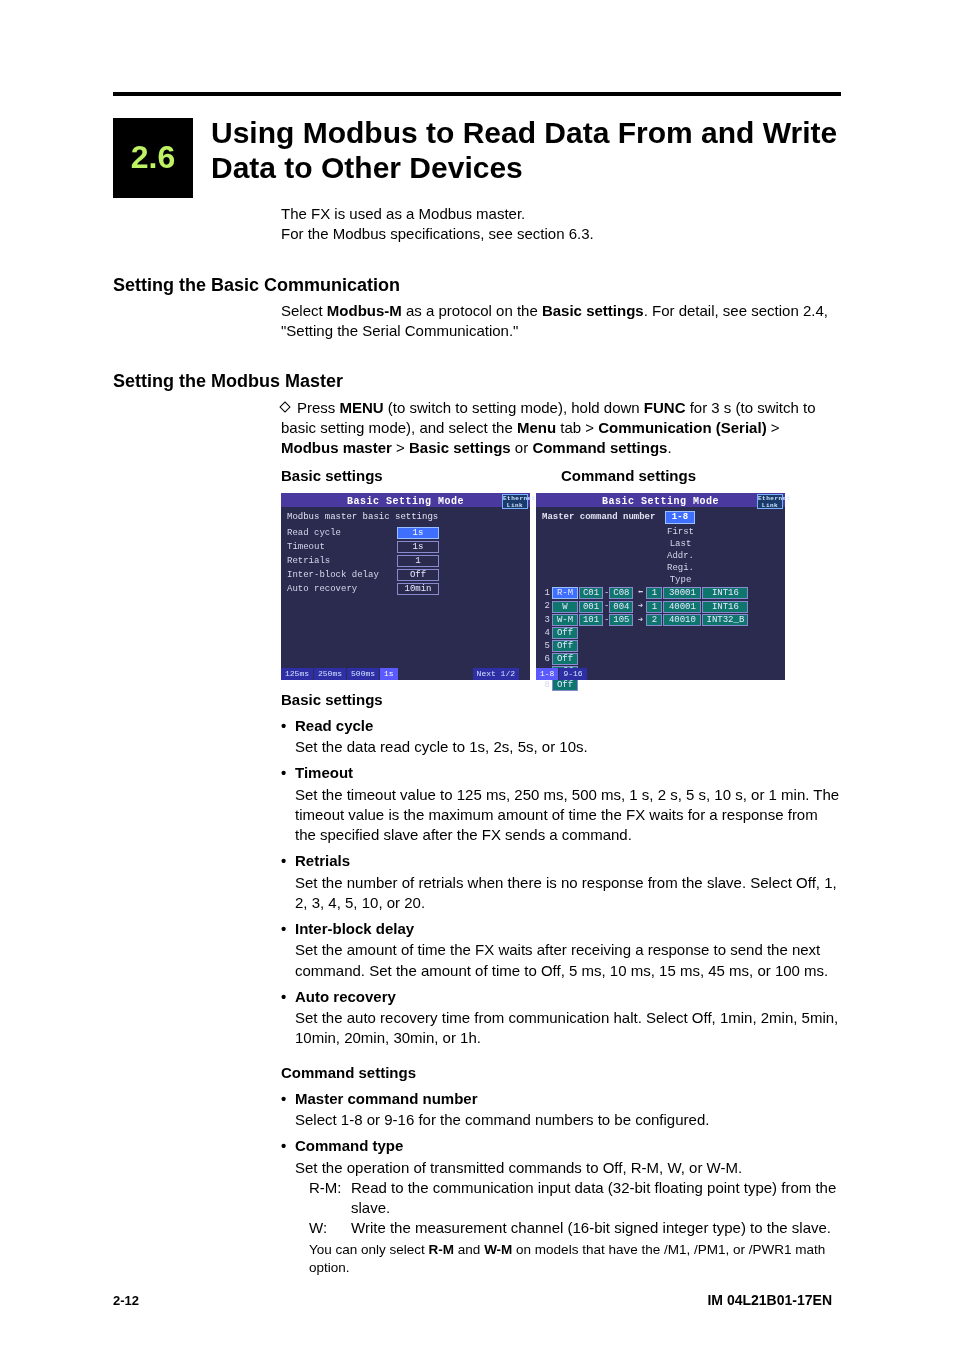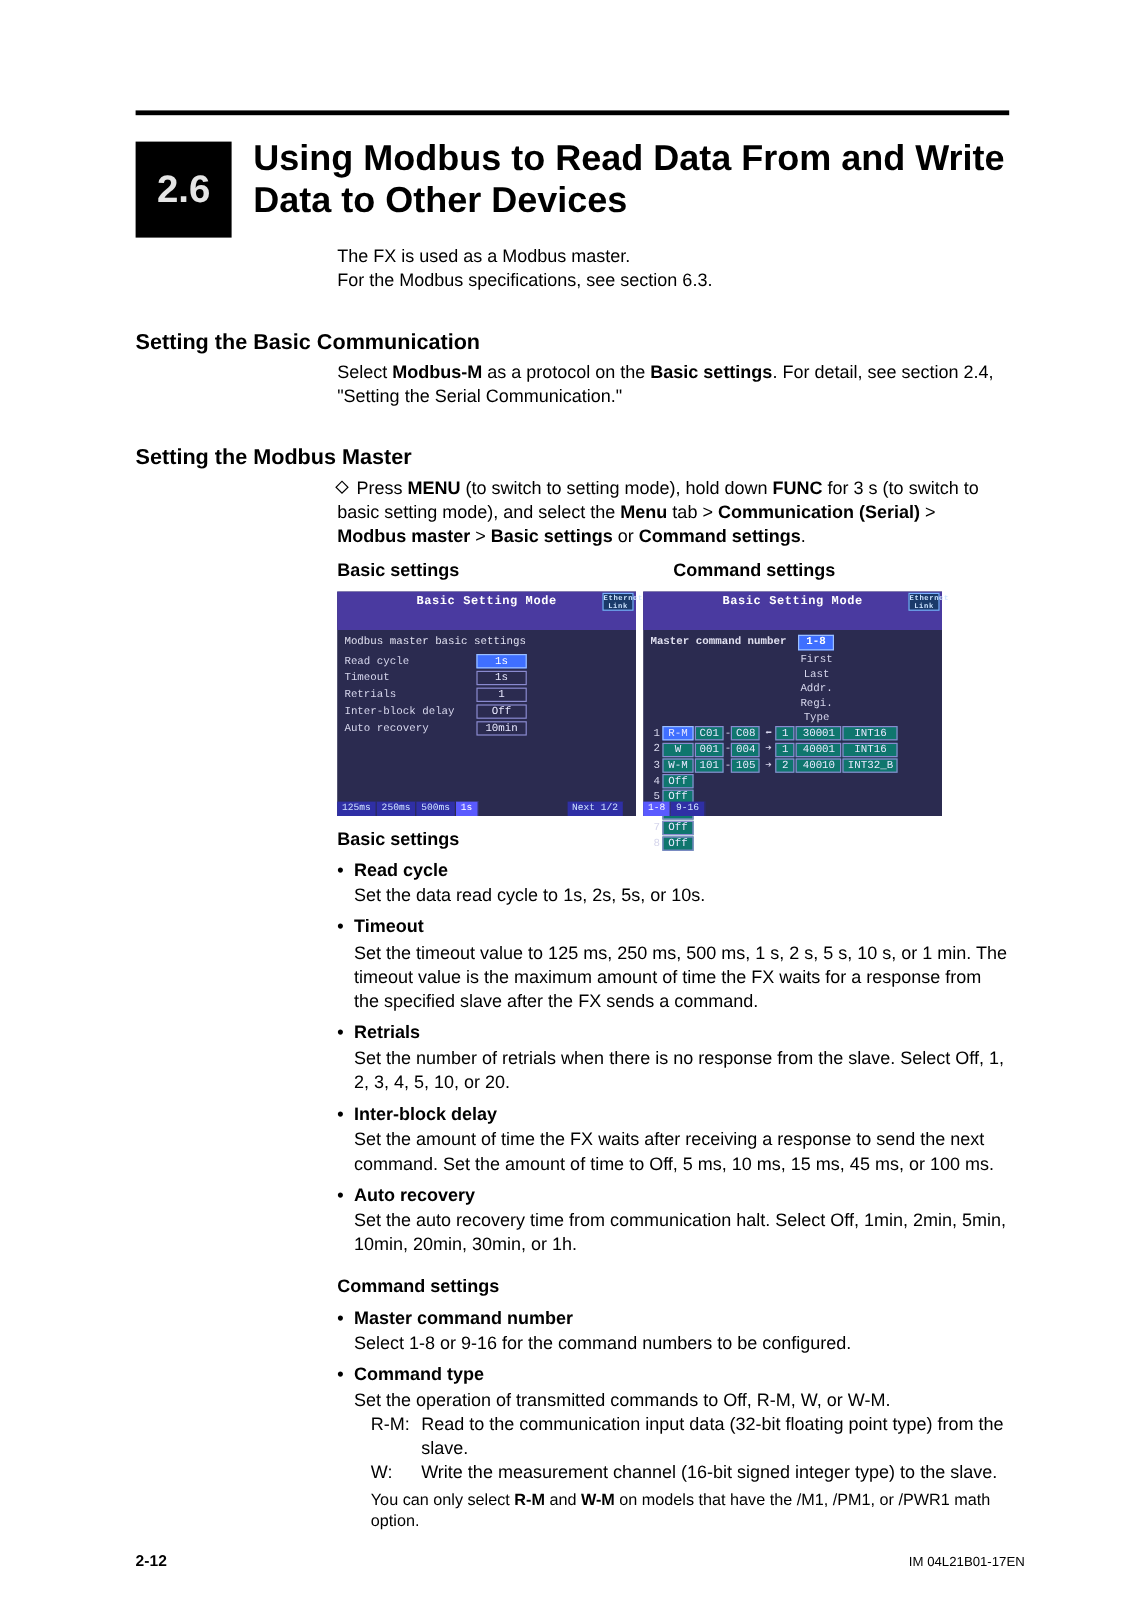--- a/index.html
+++ b/index.html
@@ -28,21 +28,21 @@
   }
   .h1-wrap {
     display: flex;
     align-items: flex-start;
   }
   .h1-num-box {
     width: 80px;
     min-width: 80px;
     height: 80px;
     background: #000;
-    color: #e5e5e5;
+    color: #bef264;
     font-weight: bold;
     font-size: 32px;
     display: flex;
     align-items: center;
     justify-content: center;
     margin-right: 18px;
     margin-top: 2px;
   }
   .h1-text {
     font-weight: bold;
@@ -113,21 +113,21 @@
     width: 249px;
     height: 187px;
     background: #2b2b50;
     font-family: "Courier New", monospace;
     color: #e0e0f0;
     font-size: 9px;
     position: relative;
     box-sizing: border-box;
   }
   .screen .titlebar {
-    height: 32px;
+    height: 14px;
     background: #4a3aa0;
     color: #fff;
     text-align: center;
     font-weight: bold;
     line-height: 18px;
     font-size: 10px;
     letter-spacing: 0.5px;
     position:relative;
   }
   .screen .eth {
@@ -190,22 +190,22 @@
     line-height:11px;
     margin-left:4px;
   }
   .foot-left {
     position:absolute;
     bottom:40px; left:113px;
     font-size:13px; font-weight:bold;
   }
   .foot-right {
     position:absolute;
-    bottom:40px; right:100px;
-    font-size:11px; font-weight:normal;
+    bottom:40px; right:122px;
+    font-size:14px; font-weight:bold;
   }
   .diamond {
     display:inline-block;
     transform: rotate(45deg);
     width:6px;height:6px;
     border:1px solid #000;
     margin-right:8px;
     position:relative;
     top:-2px;
   }

